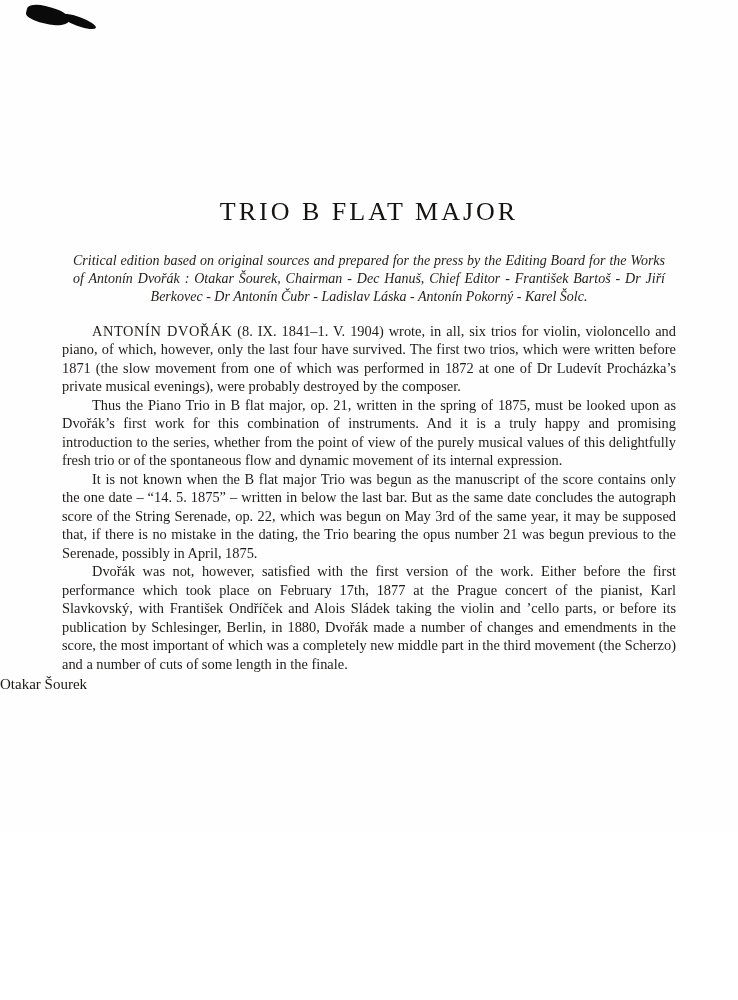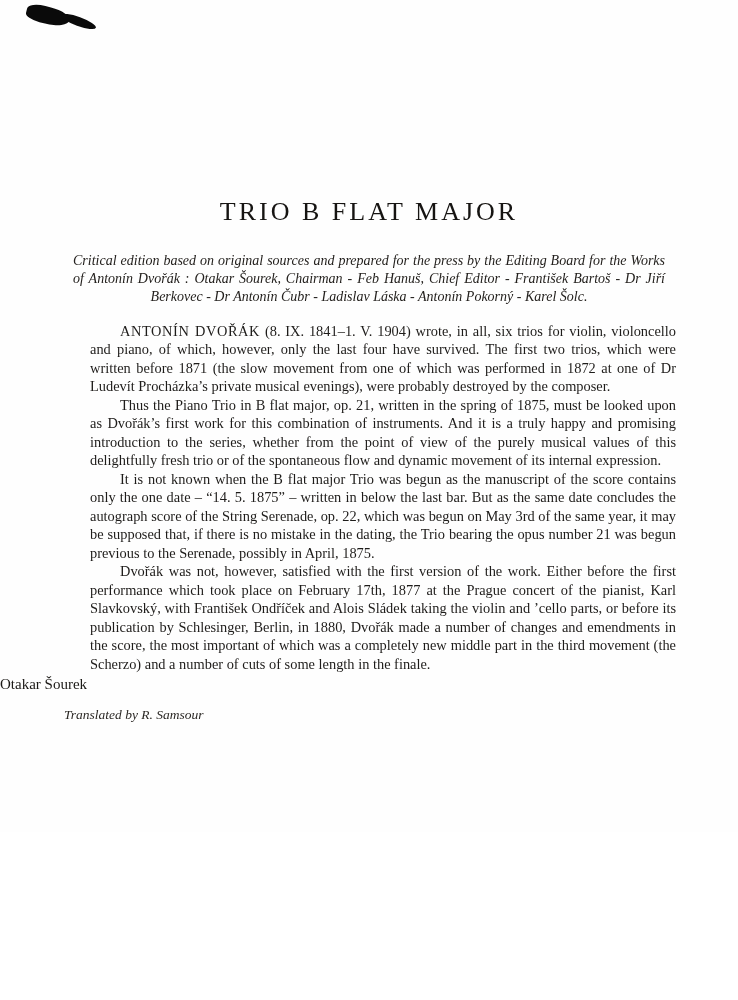--- a/index.html
+++ b/index.html
@@ -30,21 +30,21 @@
     width: 592px;
     margin: 25px auto 0 auto;
     font-style: italic;
     font-size: 14px;
     line-height: 18.2px;
     text-align: justify;
     text-align-last: center;
     color: #24211e;
   }
   .body-text {
-    margin: 15px 62px 0 90px;
+    margin: 15px 62px 0 62px;
     font-size: 14.4px;
     line-height: 18.5px;
     text-align: justify;
   }
   .body-text .para {
     margin: 0;
     text-indent: 30px;
   }
   .seg-italic { }
   .seg-caps   { letter-spacing: 0.6px; }
@@ -92,26 +92,25 @@
 
 <div class="page">
 
   <div class="artifact art-tl-a"></div>
   <div class="artifact art-tl-b"></div>
   <div class="artifact art-bottom-corner"></div>
   <div class="artifact art-bottom-bar"></div>
 
   <h1 class="title">TRIO B FLAT MAJOR</h1>
 
-  <div class="credits">Critical edition based on original sources and prepared for the press by the Editing Board for the Works of Antonín Dvořák : Otakar Šourek, Chairman - Feb Hanuš, Chief Editor - František Bartoš - Dr Jiří Berkovec - Dr Antonín Čubr - Ladislav Láska - Antonín Pokorný - Karel Šolc.</div>
+  <div class="credits">Critical edition based on original sources and prepared for the press by the Editing Board for the Works of Antonín Dvořák : Otakar Šourek, Chairman - Dec Hanuš, Chief Editor - František Bartoš - Dr Jiří Berkovec - Dr Antonín Čubr - Ladislav Láska - Antonín Pokorný - Karel Šolc.</div>
 
   <div class="body-text">
       <p class="para"><span class="seg-caps">ANTONÍN DVOŘÁK</span><span> (8. IX. 1841–1. V. 1904) wrote, in all, six trios for violin, violoncello and piano, of which, however, only the last four have survived. The first two trios, which were written before 1871 (the slow movement from one of which was performed in 1872 at one of Dr Ludevít Procházka’s private musical evenings), were probably destroyed by the composer.</span></p>
       <p class="para"><span>Thus the </span><span class="seg-italic">Piano Trio in B flat major</span><span>, op. 21, written in the spring of 1875, must be looked upon as Dvořák’s first work for this combination of instruments. And it is a truly happy and promising introduction to the series, whether from the point of view of the purely musical values of this delightfully fresh trio or of the spontaneous flow and dynamic movement of its internal expression.</span></p>
       <p class="para"><span>It is not known when the B flat major Trio was begun as the manuscript of the score contains only the one date – “14. 5. 1875” – written in below the last bar. But as the same date concludes the autograph score of the String Serenade, op. 22, which was begun on May 3rd of the same year, it may be supposed that, if there is no mistake in the dating, the Trio bearing the opus number 21 was begun previous to the Serenade, possibly in April, 1875.</span></p>
       <p class="para"><span>Dvořák was not, however, satisfied with the first version of the work. Either before the first performance which took place on February 17th, 1877 at the Prague concert of the pianist, Karl Slavkovský, with František Ondříček and Alois Sládek taking the violin and ’cello parts, or before its publication by Schlesinger, Berlin, in 1880, Dvořák made a number of changes and emendments in the score, the most important of which was a completely new middle part in the third movement (the Scherzo) and a number of cuts of some length in the finale.</span></p>
     </div>
 
   <div class="signature">Otakar Šourek</div>
 
-  <div class="translator">Translated by R. Samsour</div>
 
 </div>
 
 </body></html>

